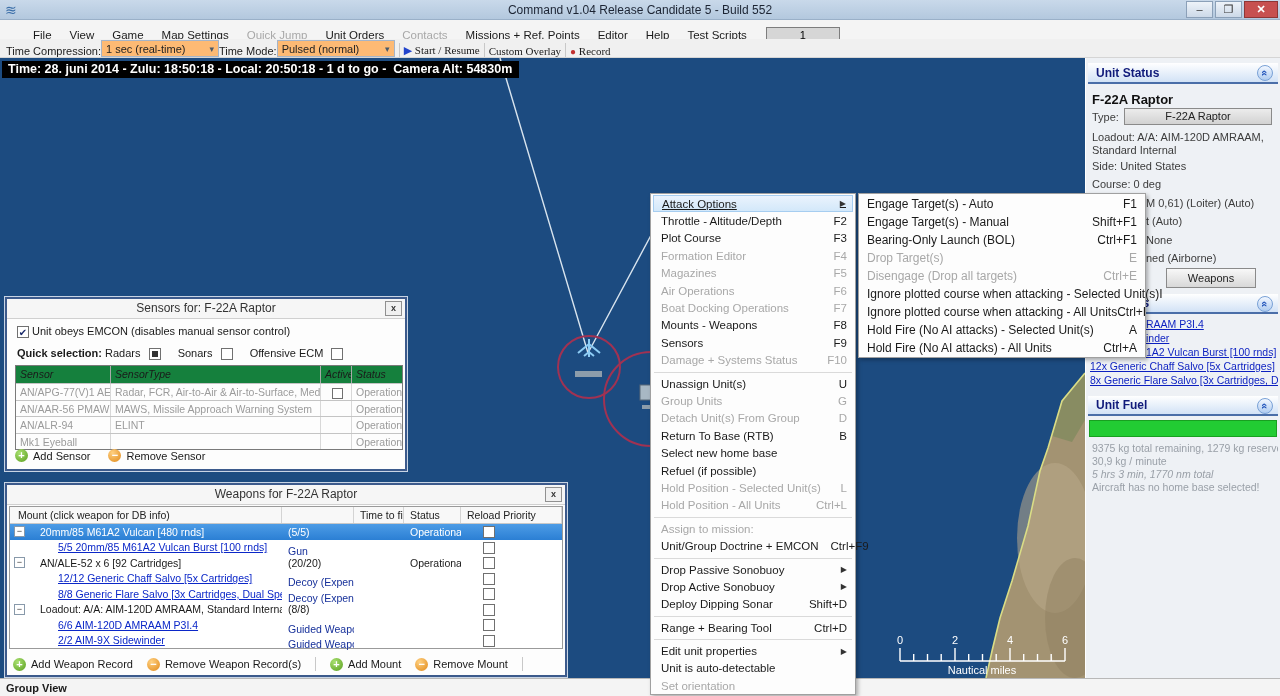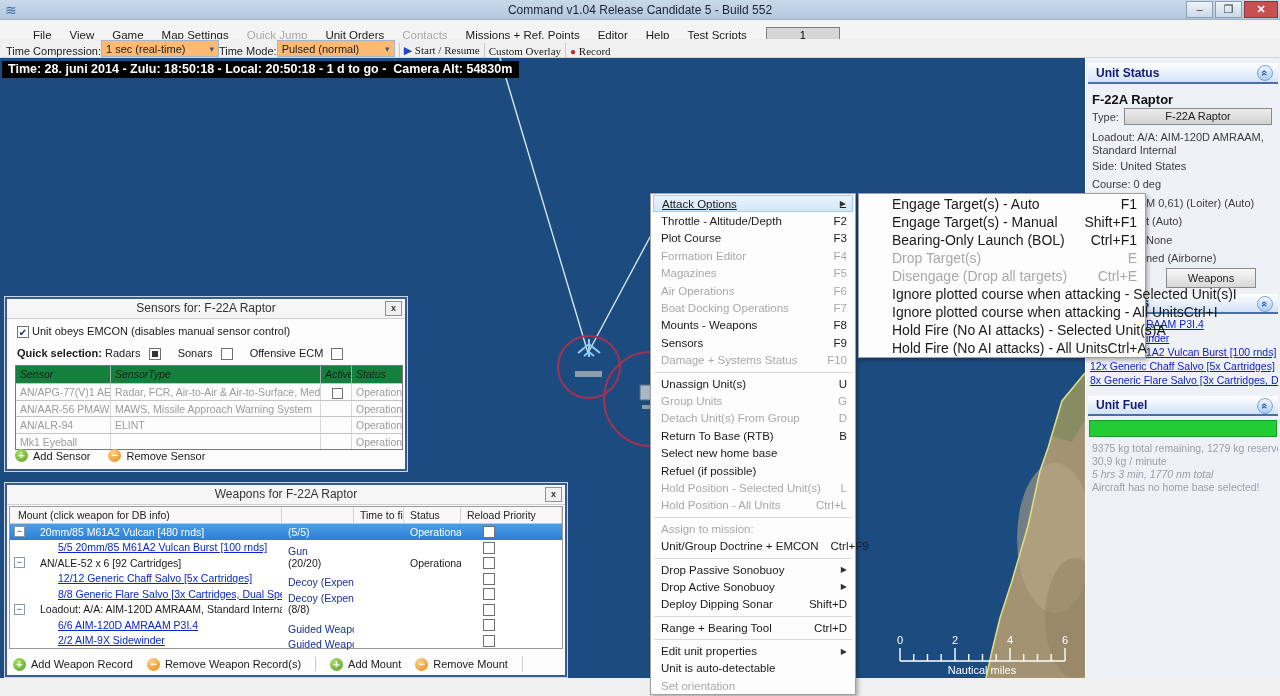--- a/index.html
+++ b/index.html
@@ -136,21 +136,21 @@
   .cm-item.dis { color:#a8a8a8; }
   .cm-key { margin-left:12px; }
   .cm-arrow { font-size:8px; color:#333; }
   .cm-sep { height:6px; position:relative; }
   .cm-sep::after { content:""; position:absolute; left:3px; right:3px; top:3px; border-top:1px solid #dadada; }
 
   
   .submenu { position:absolute; left:858px; top:193px; width:288px; height:165px; background:#fdfdfd;
     border:1px solid #a0a0a0; box-shadow:2px 2px 4px rgba(0,0,0,.3); z-index:51; padding-top:1px; }
   .sm-item { display:flex; justify-content:space-between; align-items:center; height:18px;
-    padding:8px 8px; font-size:14px; color:#1a1a1a; white-space:nowrap;margin-left:25px; }
+    padding:8px 8px; font-size:12px; color:#1a1a1a; white-space:nowrap; }
   .sm-item.dis { color:#a8a8a8; }
 </style>
 </head>
 <body>
 
 <div class="screen">
 
   <div class="titlebar">
     <span class="app-icon">≋</span>
     <span class="app-title">Command v1.04 Release Candidate 5 - Build 552</span>
@@ -270,20 +270,23 @@
       <span>Unit Fuel</span>
       <span class="chev"><span>«</span></span>
     </div>
     <div class="fuel-bar"></div>
     <div class="fuel-line" style="top:384px;">9375 kg total remaining, 1279 kg reserve</div>
     <div class="fuel-line" style="top:397px;">30,9 kg / minute</div>
     <div class="fuel-line" style="top:410px;font-style:italic;">5 hrs 3 min, 1770 nm total</div>
     <div class="fuel-line" style="top:423px;">Aircraft has no home base selected!</div>
   </div>
 
+  <div class="statusbar">
+    <span>Group View</span>
+  </div>
 
   <div class="fwin sensors-win">
     <div class="fwin-title">
       <span>Sensors for: F-22A Raptor</span>
       <span class="fwin-close">x</span>
     </div>
     <div class="emcon-row">
       <span class="cb">✔</span>
       <span>Unit obeys EMCON (disables manual sensor control)</span>
     </div>

